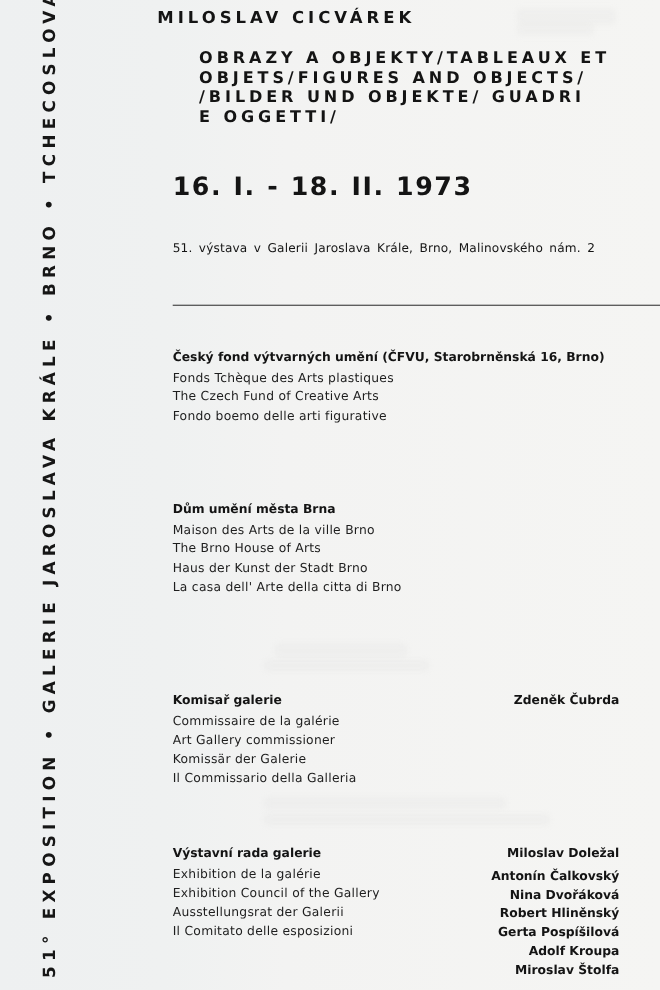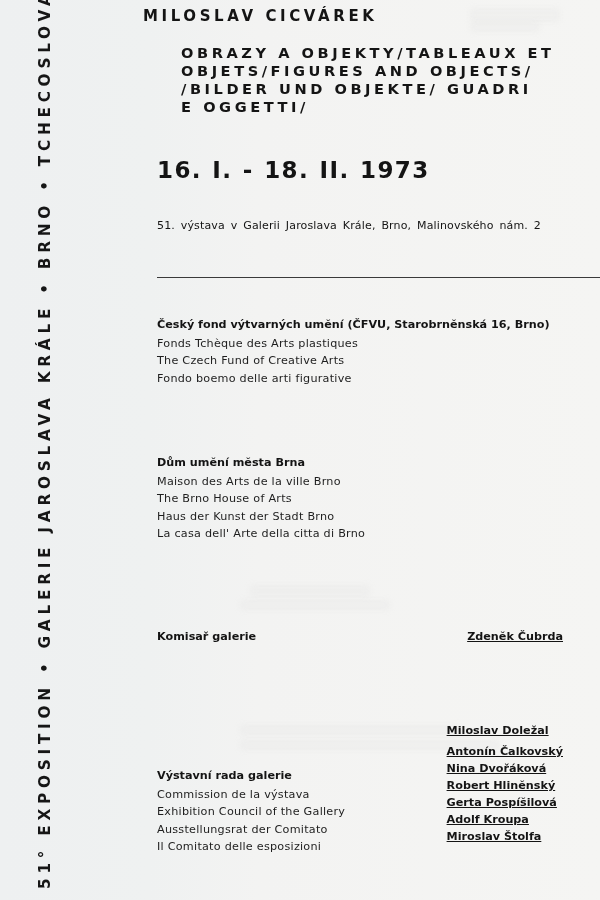--- a/index.html
+++ b/index.html
@@ -116,25 +116,24 @@
       line-height: 17.3px;
       height: 17.3px;
       color: #1e1e1e;
       white-space: nowrap;
       letter-spacing: 0.25px;
     }
 
     .names {
       position: absolute;
       right: 37px;
-      text-align: left;
+      text-align: right;
       font-weight: bold;
       font-size: 11.2px;
       white-space: nowrap;
-      text-decoration: underline;
     }
     .names div {
       line-height: 17px;
       height: 17px;
     }
     .names .first { height: 21px; }
   </style>
 </head>
 <body>
 
@@ -178,35 +177,41 @@
     <div class="trans">
       <div>Maison des Arts de la ville Brno</div>
       <div>The Brno House of Arts</div>
       <div>Haus der Kunst der Stadt Brno</div>
       <div>La casa dell' Arte della citta di Brno</div>
     </div>
   </div>
 
   <div class="section" style="top:628px;">
     <div class="head">Komisař galerie</div>
+    <div class="trans">
+      <div>Commissaire de la galérie</div>
+      <div>Art Gallery commissioner</div>
+      <div>Komissär der Galerie</div>
+      <div>Il Commissario della Galleria</div>
+    </div>
   </div>
   <div class="names" style="top:628px;">
     <div>Zdeněk Čubrda</div>
   </div>
 
   <div class="section" style="top:767px;">
     <div class="head">Výstavní rada galerie</div>
     <div class="trans">
-      <div>Commission de la výstava</div>
+      <div>Exhibition de la galérie</div>
       <div>Exhibition Council of the Gallery</div>
-      <div>Ausstellungsrat der Comitato</div>
+      <div>Ausstellungsrat der Galerii</div>
       <div>Il Comitato delle esposizioni</div>
     </div>
   </div>
-  <div class="names" style="top:722px;">
+  <div class="names" style="top:767px;">
     <div class="first">Miloslav Doležal</div>
     <div>Antonín Čalkovský</div>
     <div>Nina Dvořáková</div>
     <div>Robert Hliněnský</div>
     <div>Gerta Pospíšilová</div>
     <div>Adolf Kroupa</div>
     <div>Miroslav Štolfa</div>
   </div>
 
 </div>

